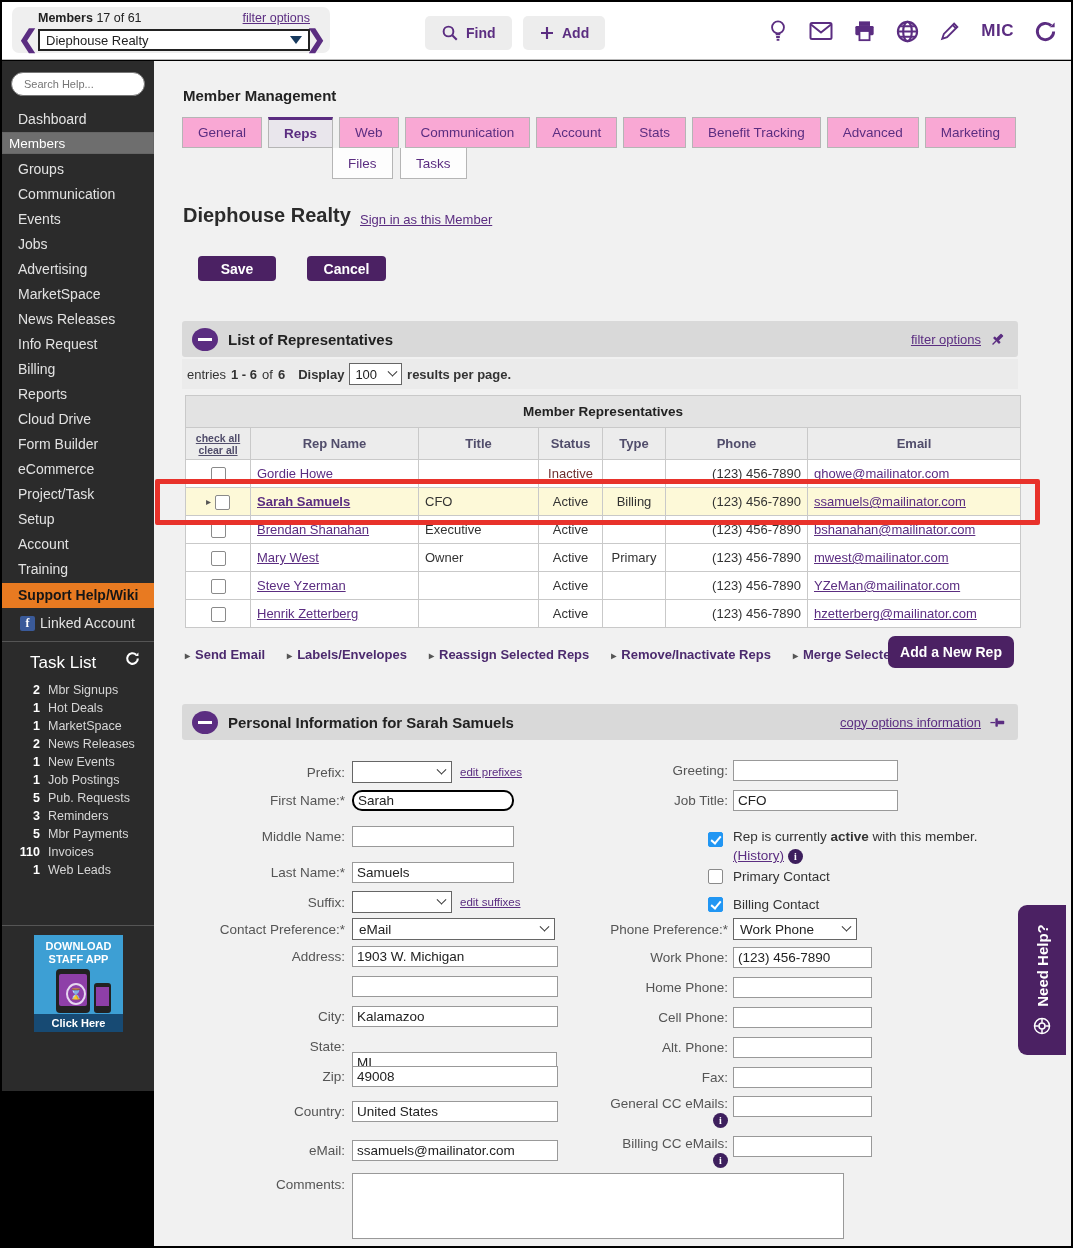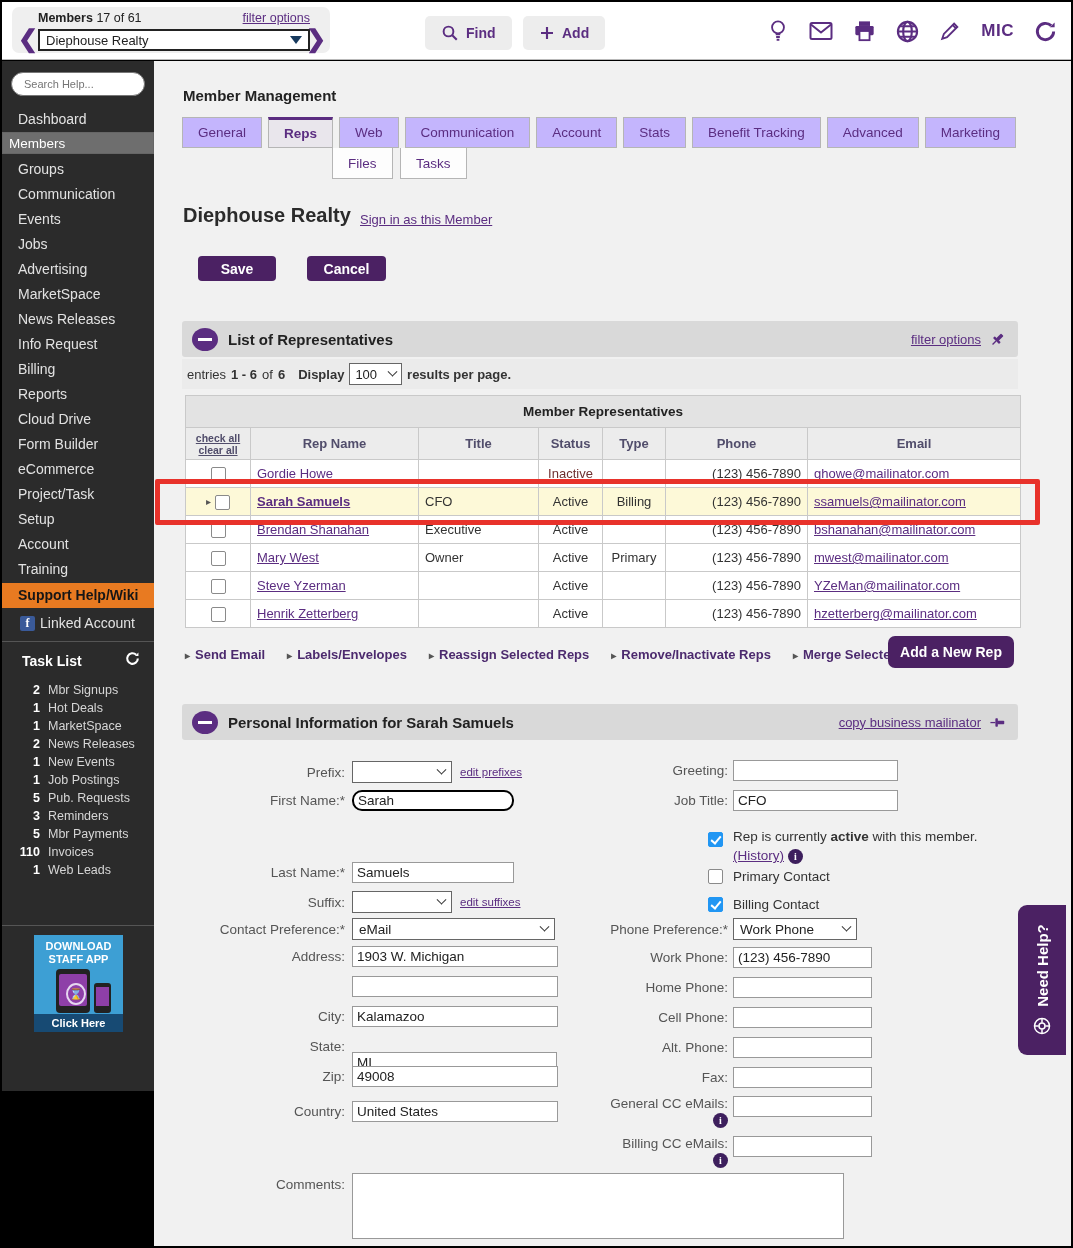--- a/index.html
+++ b/index.html
@@ -25,41 +25,41 @@
 
   
   .sidebar { position:absolute; left:0; top:59px; width:152px; height:1030px; background:#2b2b2b; color:#ddd; }
   .search-pill { position:absolute; left:9px; top:11px; width:134px; height:24px; border-radius:12px; border:1px solid #777; background:#fff; padding:0 12px; font-size:11px; color:#14532d; font-family:inherit; outline:none; }
   .nav-item { position:absolute; left:0; width:152px; height:25px; line-height:25px; padding-left:16px; font-size:14px; color:#e2e2e2; cursor:pointer; white-space:nowrap; }
   .nav-item.sel { background:#6e6e6e; color:#fff; }
   .nav-item.support { background:#e87a21; color:#161616; font-weight:bold; }
   .nav-item.linked { display:flex; align-items:center; gap:5px; padding-left:18px; }
   .fb { width:15px; height:15px; background:#3a5a99; color:#fff; font-weight:bold; font-size:12px; text-align:center; line-height:15px; border-radius:2px; font-family:"Liberation Serif",serif; }
   .side-div { position:absolute; left:0; width:152px; border-top:1px solid #555; }
-  .task-title { position:absolute; left:20px; top:592px; font-size:14px; font-weight:bold; color:#fff; }
+  .task-title { position:absolute; left:28px; top:592px; font-size:17px; font-weight:normal; color:#fff; }
   .task-refresh { position:absolute; right:14px; top:590px; cursor:pointer; }
   .task-row { position:absolute; left:0; width:152px; height:18px; font-size:12.5px; display:flex; cursor:pointer; }
   .task-count { width:38px; text-align:right; font-weight:bold; color:#fff; }
   .task-label { margin-left:8px; color:#d6d6d6; }
 
   .app-banner { position:absolute; left:32px; top:874px; width:89px; height:97px; background:#3d9fd4; cursor:pointer; overflow:hidden; }
   .app-banner .t { margin-top:5px; text-align:center; color:#fff; font-weight:bold; font-size:11px; line-height:13px; }
   .tablet { position:absolute; left:22px; top:34px; width:34px; height:44px; background:#222; border-radius:4px; }
   .tablet .scr { position:absolute; left:3px; top:5px; width:28px; height:32px; background:#8e3fa8; border-radius:2px; }
   .tablet .hour { position:absolute; left:7px; top:9px; width:20px; height:22px; border:2px solid #e6d7f0; border-radius:50%; color:#fff; font-size:11px; text-align:center; line-height:18px; }
   .phone2 { position:absolute; left:60px; top:48px; width:17px; height:30px; background:#222; border-radius:3px; }
   .phone2 .scr { position:absolute; left:2px; top:4px; width:13px; height:19px; background:#8e3fa8; }
   .click-bar { position:absolute; left:0; bottom:0; width:100%; height:18px; background:#174a73; color:#fff; font-weight:bold; font-size:11px; text-align:center; line-height:18px; }
 
   
   .content { position:absolute; left:152px; top:59px; width:917px; height:1185px; background:#f1f1f1; }
   .page-title { position:absolute; left:29px; top:26px; font-size:15px; font-weight:bold; color:#222; }
 
   .tabs { position:absolute; left:28px; top:56px; display:flex; gap:6px; }
-  .tab { height:31px; background:#c4b5fd; border:1px solid #b5b5b5; color:#5b2d81; font-size:13.5px; display:flex; align-items:center; padding:0 15px; cursor:pointer; white-space:nowrap; }
+  .tab { height:31px; background:#f9a8d4; border:1px solid #b5b5b5; color:#5b2d81; font-size:13.5px; display:flex; align-items:center; padding:0 15px; cursor:pointer; white-space:nowrap; }
   .tab.active { border-top:3px solid #5b2d81; background:#e9e6ec; font-weight:bold; }
   .tab2 { position:absolute; top:87px; height:31px; background:#fdfdfd; border:1px solid #b5b5b5; border-top:none; color:#5b2d81; font-size:13.5px; display:flex; align-items:center; padding:0 15px; cursor:pointer; }
 
   .member-heading { position:absolute; left:29px; top:143px; font-size:20px; font-weight:bold; color:#2b2b2b; }
   .signin { position:absolute; left:206px; top:151px; font-size:13px; }
   .btn-purple { position:absolute; height:25px; background:#4b2163; color:#fff; font-weight:bold; font-size:14px; border:none; border-radius:4px; cursor:pointer; font-family:inherit; }
 
   .sec-bar { position:absolute; left:28px; width:836px; height:36px; background:#d9d9d9; border-radius:3px; display:flex; align-items:center; }
   .minus-circ { width:26px; height:23px; background:#5b2d81; border-radius:50%; margin:0 10px 0 10px; position:relative; cursor:pointer; flex:none; }
   .minus-circ::after { content:""; position:absolute; left:6px; top:10px; width:14px; height:3px; background:#fff; }
@@ -414,21 +414,21 @@
       <span class="act"><span class="tri8">▸</span><span>Reassign Selected Reps</span></span>
       <span class="act"><span class="tri8">▸</span><span>Remove/Inactivate Reps</span></span>
       <span class="act"><span class="tri8">▸</span><span>Merge Selected Rep</span></span>
     </div>
     <button class="btn-purple" style="left:734px; top:575px; width:126px; height:32px; border-radius:7px;">Add a New Rep</button>
 
     <div class="sec-bar" style="top:643px">
       <div class="minus-circ"></div>
       <span class="sec-title">Personal Information for Sarah Samuels</span>
       <span class="sec-right">
-        <span class="link">copy business mailinator</span>
+        <span class="link">copy options information</span>
         <svg width="17" height="17" viewBox="0 0 24 24">
             <g fill="#5b2d81" transform="rotate(90 12 12)">
               <rect x="9.5" y="2.5" width="5" height="10" rx="1"></rect>
               <rect x="6" y="11.5" width="12" height="3.5" rx="1"></rect>
               <rect x="11.2" y="15" width="1.8" height="7"></rect>
             </g>
           </svg>
       </span>
     </div>
 
@@ -436,20 +436,24 @@
       <span class="lab">Prefix:</span>
       <span class="sel" style="width:100px">
           <span class="chv"></span>
         </span>
       <span class="link editlink">edit prefixes</span>
     </div>
     <div class="frow" style="top:728px; left:30px">
       <span class="lab req">First Name:*</span>
       <input class="inp focused" style="width: 162px;" value="Sarah">
     </div>
+    <div class="frow" style="top:764px; left:30px">
+      <span class="lab">Middle Name:</span>
+      <input class="inp" style="width: 162px;" value="">
+    </div>
     <div class="frow" style="top:800px; left:30px">
       <span class="lab req">Last Name:*</span>
       <input class="inp" style="width: 162px;" value="Samuels">
     </div>
     <div class="frow" style="top:830px; left:30px">
       <span class="lab">Suffix:</span>
       <span class="sel" style="width:100px">
           <span class="chv"></span>
         </span>
       <span class="link editlink">edit suffixes</span>
@@ -477,20 +481,24 @@
       <span class="lab">State:</span>
       <input class="inp" style="width: 205px; margin-top: 33px;" value="MI">
     </div>
     <div class="frow" style="top:1004px; left:30px">
       <span class="lab">Zip:</span>
       <input class="inp" style="width: 206px;" value="49008">
     </div>
     <div class="frow" style="top:1039px; left:30px">
       <span class="lab">Country:</span>
       <input class="inp" style="width: 206px;" value="United States">
+    </div>
+    <div class="frow" style="top:1078px; left:30px">
+      <span class="lab">eMail:</span>
+      <input class="inp" style="width: 206px;" value="ssamuels@mailinator.com">
     </div>
     <div class="frow" style="top:1112px; left:30px">
       <span class="lab">Comments:</span>
     </div>
     <textarea class="cmt" style=""></textarea>
 
     <div class="frow rt" style="top:698px; left:380px">
       <span class="lab">Greeting:</span>
       <input class="inp" style="width: 165px;" value="">
     </div>

